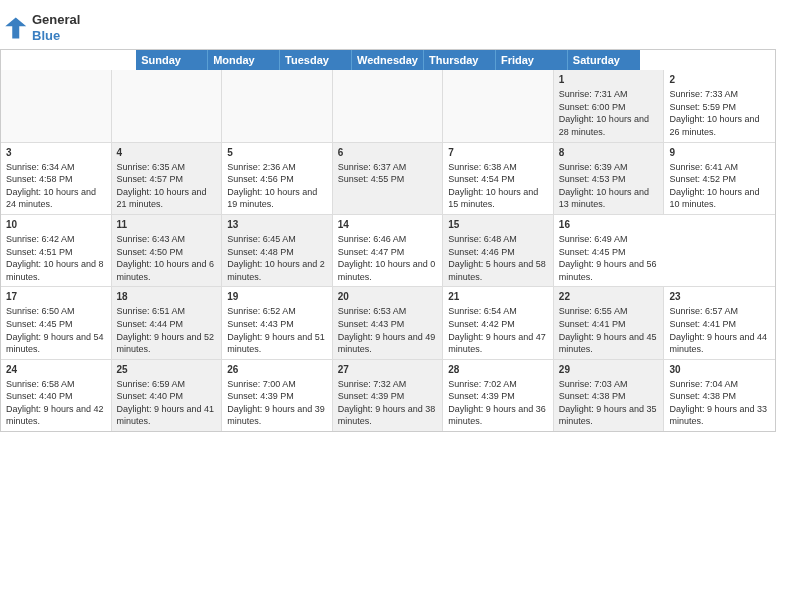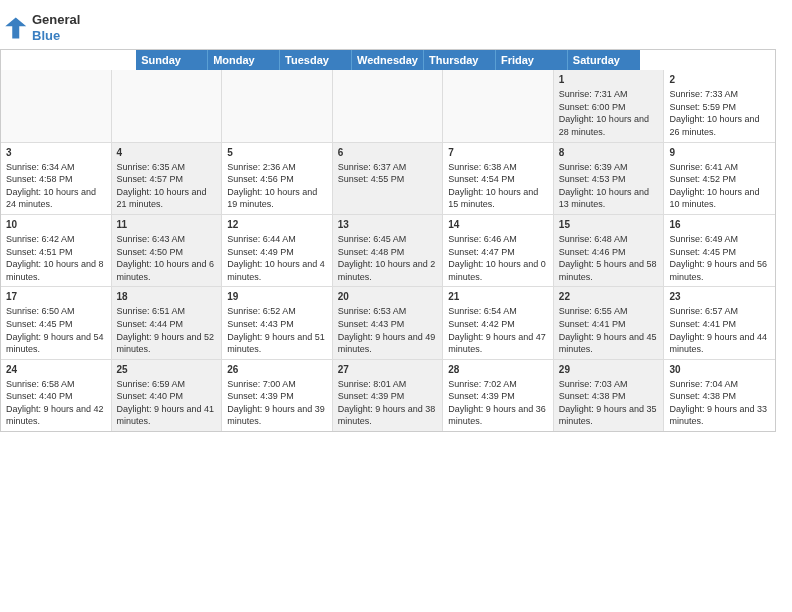--- a/index.html
+++ b/index.html
@@ -203,26 +203,20 @@
             <span style="display: block;">Sunrise: 6:42 AM</span>
             <span style="display: block;">Sunset: 4:51 PM</span>
             <span style="display: block;">Daylight: 10 hours and 8 minutes.</span>
           </div>
           <div class="cal-cell shaded">
             <span class="day-num">11</span>
             <span style="display: block;">Sunrise: 6:43 AM</span>
             <span style="display: block;">Sunset: 4:50 PM</span>
             <span style="display: block;">Daylight: 10 hours and 6 minutes.</span>
           </div>
-          <div class="cal-cell">
-            <span class="day-num">12</span>
-            <span style="display: block;">Sunrise: 6:44 AM</span>
-            <span style="display: block;">Sunset: 4:49 PM</span>
-            <span style="display: block;">Daylight: 10 hours and 4 minutes.</span>
-          </div>
           <div class="cal-cell shaded">
             <span class="day-num">13</span>
             <span style="display: block;">Sunrise: 6:45 AM</span>
             <span style="display: block;">Sunset: 4:48 PM</span>
             <span style="display: block;">Daylight: 10 hours and 2 minutes.</span>
           </div>
           <div class="cal-cell">
             <span class="day-num">14</span>
             <span style="display: block;">Sunrise: 6:46 AM</span>
             <span style="display: block;">Sunset: 4:47 PM</span>
@@ -299,21 +293,21 @@
             <span style="display: block;">Daylight: 9 hours and 41 minutes.</span>
           </div>
           <div class="cal-cell">
             <span class="day-num">26</span>
             <span style="display: block;">Sunrise: 7:00 AM</span>
             <span style="display: block;">Sunset: 4:39 PM</span>
             <span style="display: block;">Daylight: 9 hours and 39 minutes.</span>
           </div>
           <div class="cal-cell shaded">
             <span class="day-num">27</span>
-            <span style="display: block;">Sunrise: 8:01 AM</span>
+            <span style="display: block;">Sunrise: 7:32 AM</span>
             <span style="display: block;">Sunset: 4:39 PM</span>
             <span style="display: block;">Daylight: 9 hours and 38 minutes.</span>
           </div>
           <div class="cal-cell">
             <span class="day-num">28</span>
             <span style="display: block;">Sunrise: 7:02 AM</span>
             <span style="display: block;">Sunset: 4:39 PM</span>
             <span style="display: block;">Daylight: 9 hours and 36 minutes.</span>
           </div>
           <div class="cal-cell shaded">

